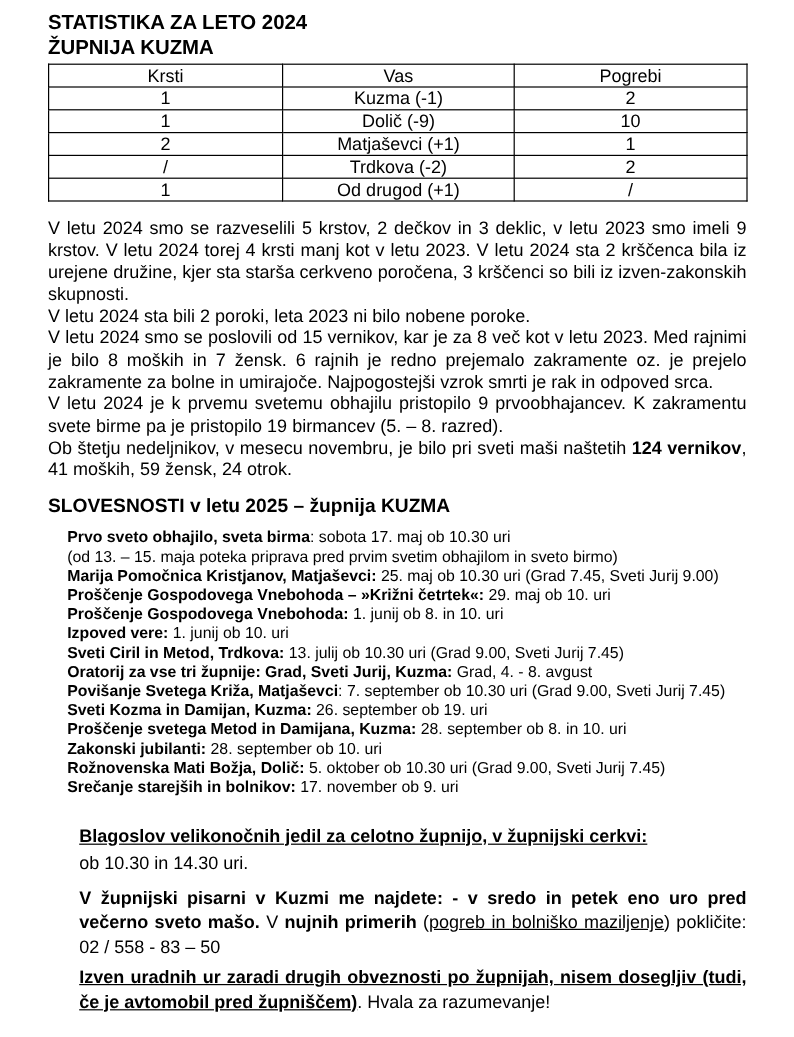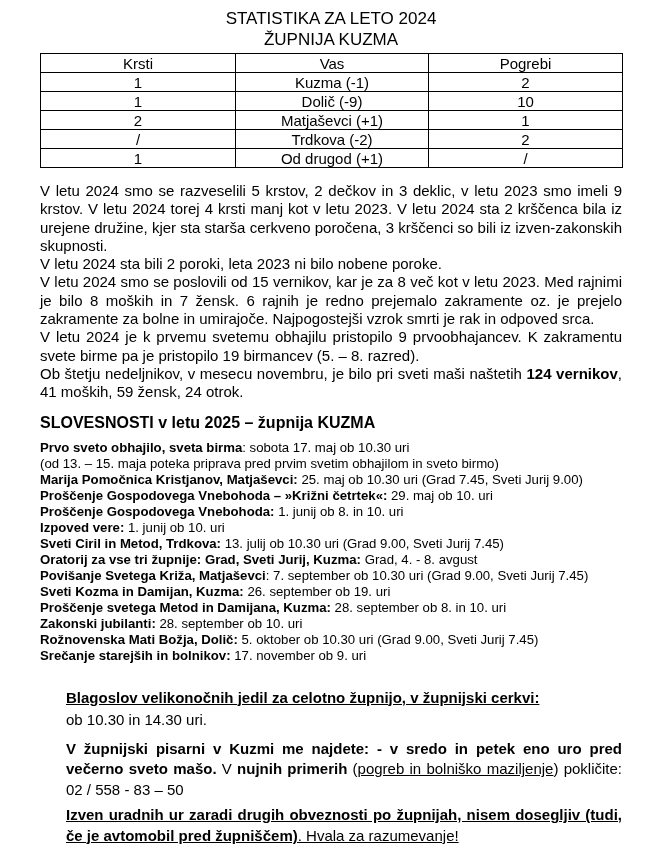--- a/index.html
+++ b/index.html
@@ -1,38 +1,38 @@
 <!DOCTYPE html>
 <html><head>
 <meta charset="utf-8">
 <style>
   html,body{margin:0;padding:0;background:#e8e8e8;}
   .page{
     width:662px;height:864px;margin:0 auto;background:#ffffff;
     box-sizing:border-box;padding:8px 40px 0 40px;overflow:hidden;
     font-family:"Liberation Sans","DejaVu Sans",sans-serif;color:#000;
   }
-  .doc-title{text-align:center;font-weight:normal;font-size:17px;line-height:21px;}
+  .doc-title{font-weight:bold;font-size:17px;line-height:21px;}
   table.stats{width:582px;border-collapse:collapse;margin-top:3px;table-layout:fixed;}
   table.stats th,table.stats td{
     border:1px solid #000;text-align:center;font-weight:normal;
     font-size:15px;line-height:17px;height:18px;padding:0;overflow:hidden;white-space:nowrap;
   }
   .paras{margin-top:14px;}
   .para{font-size:15px;line-height:18.3px;text-align:justify;margin:0;}
   .b{font-weight:bold;}
   .u{text-decoration:underline;}
   .events-heading{text-align:left;font-weight:bold;font-size:16px;line-height:17px;margin:12px 0 9px 0;}
-  .events{font-size:13.2px;line-height:16px;}
+  .events{font-size:13.2px;line-height:16px;margin-left:16px;}
   .event-line{white-space:nowrap;overflow:hidden;}
   .event-line b{font-weight:bold;}
   .footer-block{font-size:15px;line-height:20.5px;text-align:justify;margin-left:26px;}
   .blessing{margin-top:23px;line-height:22px;text-align:left;}
   .office{margin-top:8px;}
-  .unavailable{margin-top:5px;text-decoration:underline;}
+  .unavailable{margin-top:5px;}
 </style>
 </head>
 <body>
 
 <div class="page">
 
   <div class="doc-title">
     <div>STATISTIKA ZA LETO 2024</div>
     <div>ŽUPNIJA KUZMA</div>
   </div>

